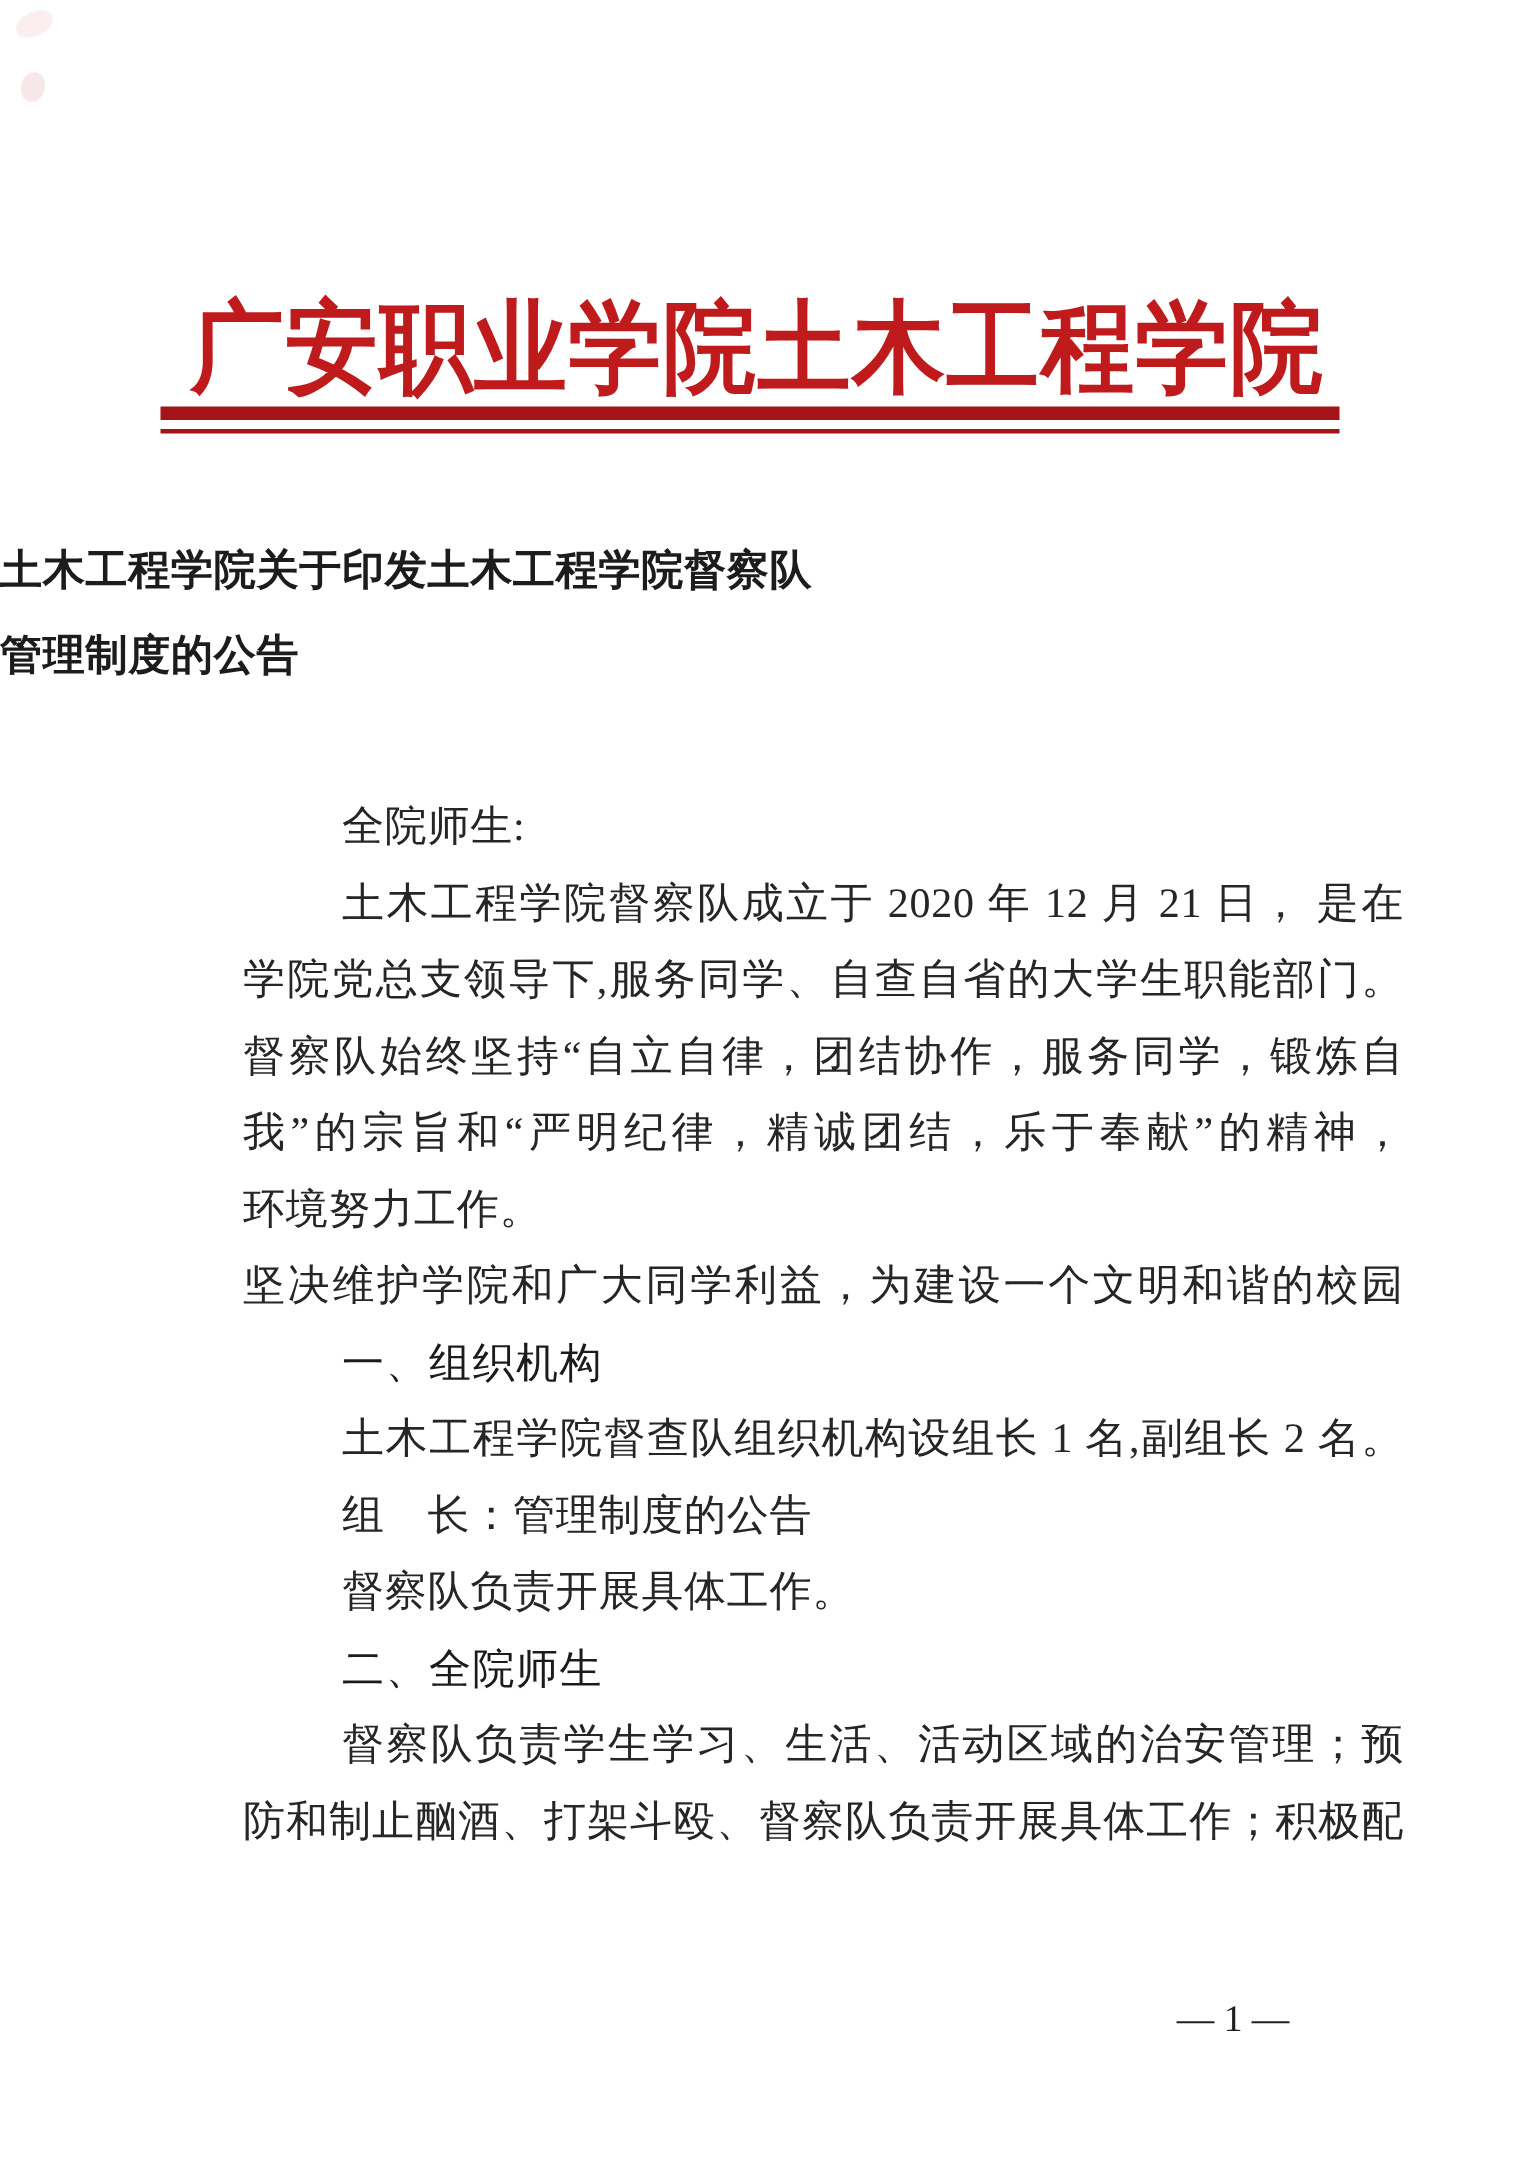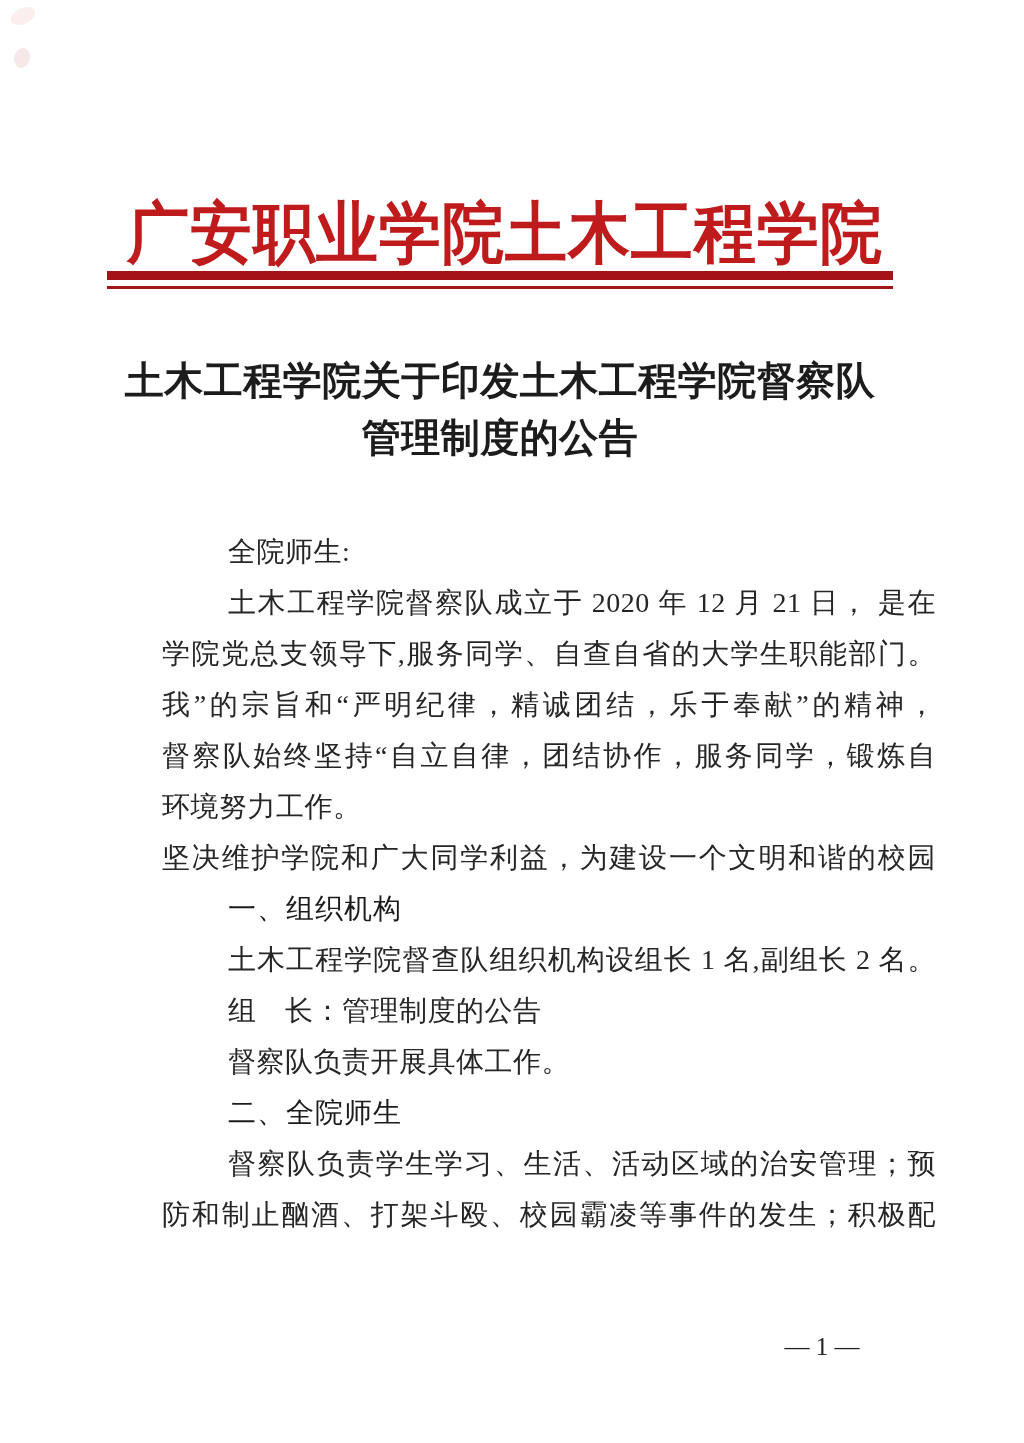--- a/index.html
+++ b/index.html
@@ -29,21 +29,21 @@
     transform:scaleY(1.08);transform-origin:50% 0;
     white-space:nowrap;
   }
   .rule{position:absolute;left:107px;width:786px;background:var(--rule-red);}
   .rule-thick{top:271px;height:9px;}
   .rule-thin{top:286px;height:3px;}
 
   
   .doc-title{
     position:absolute;left:0;top:352px;width:1000px;
-    text-align:center;font-weight:bold;font-size:39px;line-height:57px;
+    font-weight:bold;font-size:28px;line-height:57px;
     color:#1c1c1c;letter-spacing:0.5px;
   }
   .doc-title .title-line{display:block;}
 
   
   .body-block{
     position:absolute;left:128px;top:526px;width:774px;
     font-size:28px;color:var(--ink);margin-left:34px;
   }
   .line{
@@ -85,28 +85,28 @@
 
   <h1 class="doc-title">
     <span class="title-line">土木工程学院关于印发土木工程学院督察队</span>
     <span class="title-line">管理制度的公告</span>
   </h1>
 
   <main class="body-block">
     <div class="line indent">全院师生:</div>
     <div class="line indent fill">土木工程学院督察队成立于 2020 年 12 月 21 日， 是在</div>
     <div class="line fill">学院党总支领导下,服务同学、自查自省的大学生职能部门。</div>
+    <div class="line fill">督察队始终坚持“自立自律，团结协作，服务同学，锻炼自</div>
     <div class="line fill">我”的宗旨和“严明纪律，精诚团结，乐于奉献”的精神，</div>
-    <div class="line fill">督察队始终坚持“自立自律，团结协作，服务同学，锻炼自</div>
     <div class="line">环境努力工作。</div>
     <div class="line fill">坚决维护学院和广大同学利益，为建设一个文明和谐的校园</div>
     <div class="line indent heading">一、组织机构</div>
     <div class="line indent fill">土木工程学院督查队组织机构设组长 1 名,副组长 2 名。</div>
     <div class="line indent">组　长：管理制度的公告</div>
     <div class="line indent">督察队负责开展具体工作。</div>
     <div class="line indent heading">二、全院师生</div>
     <div class="line indent fill">督察队负责学生学习、生活、活动区域的治安管理；预</div>
-    <div class="line fill">防和制止酗酒、打架斗殴、校园霸凌等事件的发生；积极配</div>
+    <div class="line fill">防和制止酗酒、打架斗殴、督察队负责开展具体工作；积极配</div>
   </main>
 
   <footer class="page-number">— 1 —</footer>
 
 </div>
 
 </body></html>

